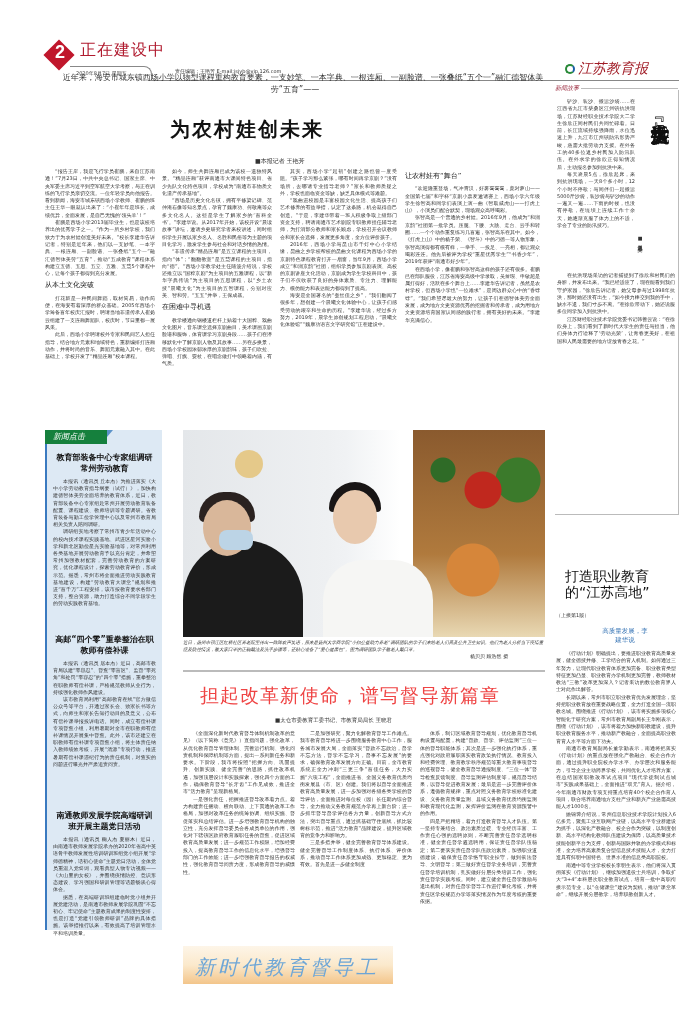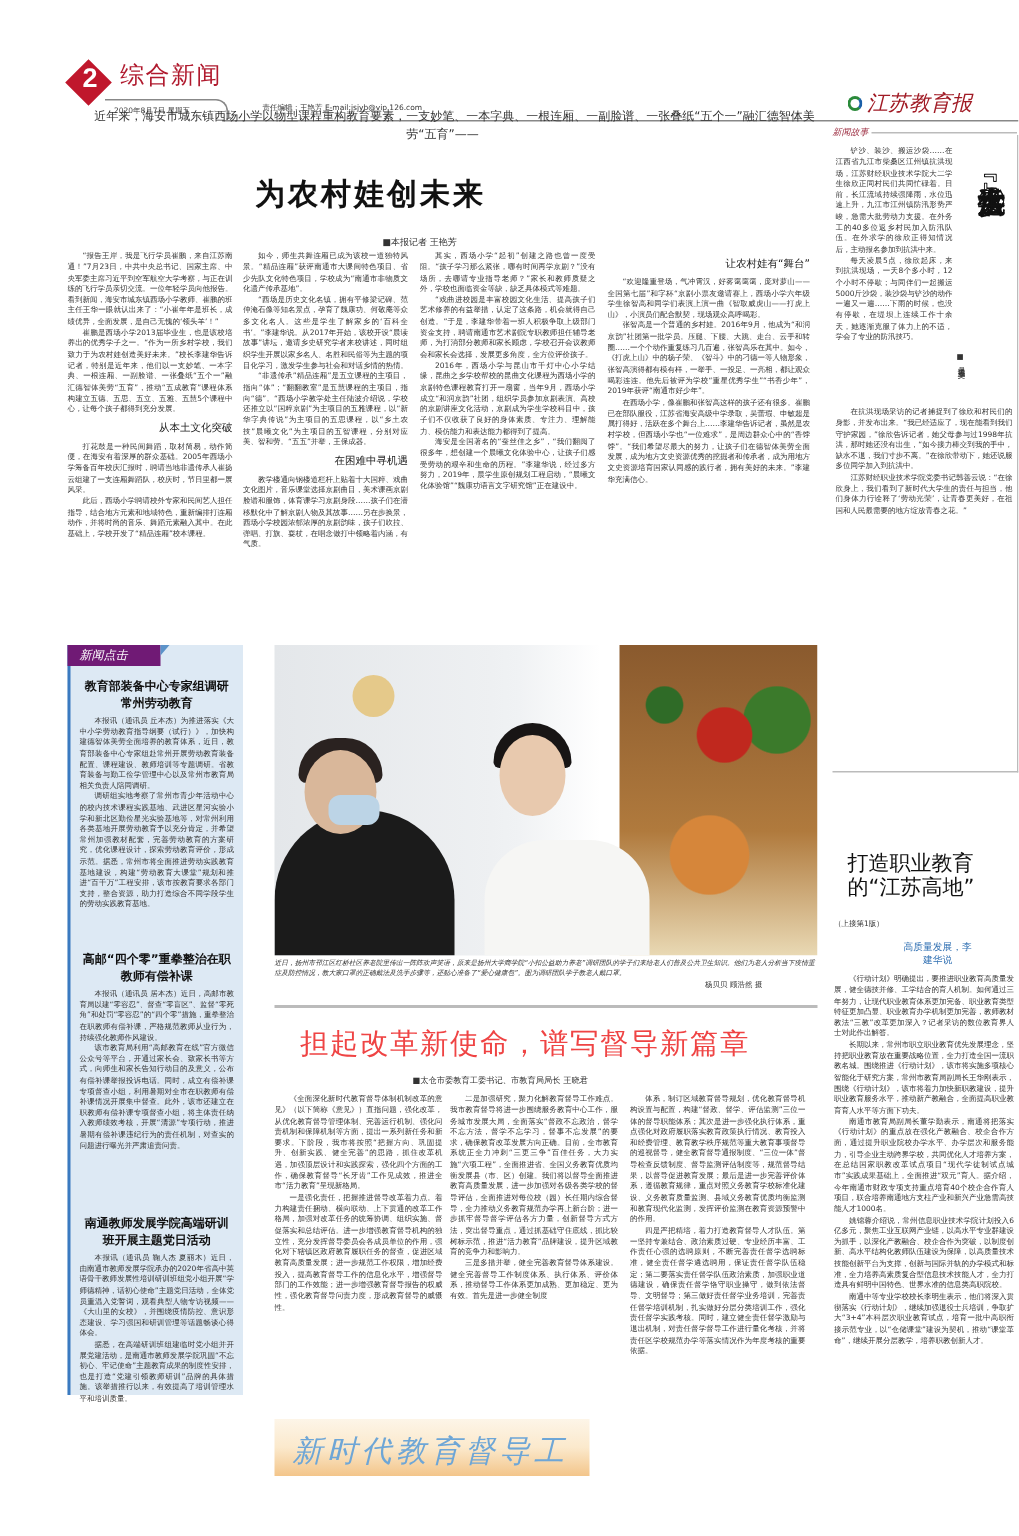--- a/index.html
+++ b/index.html
@@ -20,25 +20,25 @@
   .logo-txt { font-size: 14px; color: #a01a24; font-family: "DejaVu Serif", serif; font-style: italic; }
 
   
   .lead { left: 45px; top: 72px; width: 500px; font-size: 8px; line-height: 12px; text-indent: 16px; color: #333; text-align: center; }
   .headline { left: 170px; top: 116px; font-size: 20px; font-weight: bold; letter-spacing: 2px; color: #111; }
   .byline { left: 255px; top: 157px; font-size: 6px; color: #333; }
 
   
   .col { font-size: 5px; line-height: 7.3px; color: #333; text-align: justify; overflow: hidden; }
   .col p { text-indent: 10px; }
-  .subhead { font-size: 7px; text-align: right; margin: 5px 0; color: #222; }
+  .subhead { font-size: 7px; text-align: left; margin: 5px 0; color: #222; }
 
   
   .newsbox { left: 45px; top: 430px; width: 117px; height: 500px; background: #dde9f4; border-left: 2px solid #3a7ac0; }
-  .newsbox-tag { left: 45px; top: 430px; width: 62px; height: 14px; background: #701a75; color: #fff; font-size: 8px; font-style: italic; padding-left: 8px; line-height: 14px; font-family: Liberation Sans, sans-serif; }
+  .newsbox-tag { left: 45px; top: 430px; width: 62px; height: 14px; background: #15803d; color: #fff; font-size: 8px; font-style: italic; padding-left: 8px; line-height: 14px; font-family: Liberation Sans, sans-serif; }
   .newsbox-tag-tip { left: 107px; top: 430px; width: 0; height: 0; border-top: 7px solid #5c93c9; border-right: 6px solid transparent; }
   .nb-title { font-size: 8px; font-weight: bold; text-align: center; line-height: 11px; color: #111; }
   .nb-text { font-size: 5px; line-height: 7.2px; color: #333; text-align: justify; }
   .nb-text p { text-indent: 10px; }
 
   
   .photo { left: 183px; top: 430px; width: 362px; height: 207px; overflow: hidden; background: linear-gradient(90deg, #e4e7ea 0%, #eef0f2 40%, #f0f2f4 45%, #ffffff 60%); }
   .photo .wall-sign { position: absolute; left: 52px; top: 20px; width: 28px; height: 28px; border-radius: 50%; background: #e5c98a; }
   .photo .veg { position: absolute; left: 230px; top: 0; width: 132px; height: 207px; background:
     radial-gradient(circle at 70px 60px, #c0281e 0 18px, transparent 19px),
@@ -72,21 +72,21 @@
 
   .h3 { left: 565px; top: 568px; font-size: 14px; line-height: 16px; color: #111; }
   .h3-note { left: 556px; top: 612px; font-size: 5px; color: #333; }
   .h3-sub { left: 600px; top: 627px; font-size: 6.5px; line-height: 9px; color: #2f6fb2; text-align: center; }
 </style>
 </head>
 <body>
 
 <div class="abs page-num"></div>
 <div class="abs page-num-txt">2</div>
-<div class="abs section-title">综合新闻</div>
+<div class="abs section-title">正在建设中</div>
 <div class="abs masthead-curve"></div>
 <div class="abs date-line">2020年8月7日  星期五</div>
 <div class="abs masthead-rule"></div>
 <div class="abs editor-line">责任编辑：王艳芳  E-mail:jsjyb@vip.126.com</div>
 <div class="abs logo">
   <span class="logo-icon"></span>
   <span class="logo-txt">江苏教育报</span>
 </div>
 
 <div class="abs lead">近年来，海安市城东镇西场小学以物型课程重构教育要素，一支妙笔、一本字典、一根连厢、一副脸谱、一张叠纸“五个一”融汇德智体美劳“五育”——</div>

